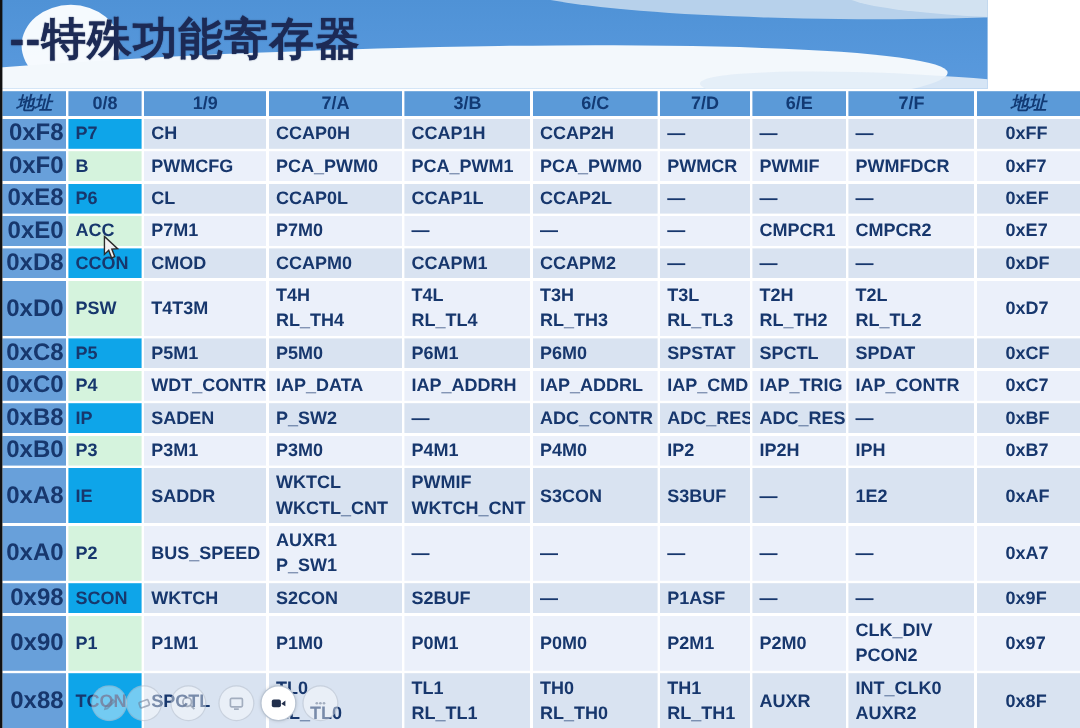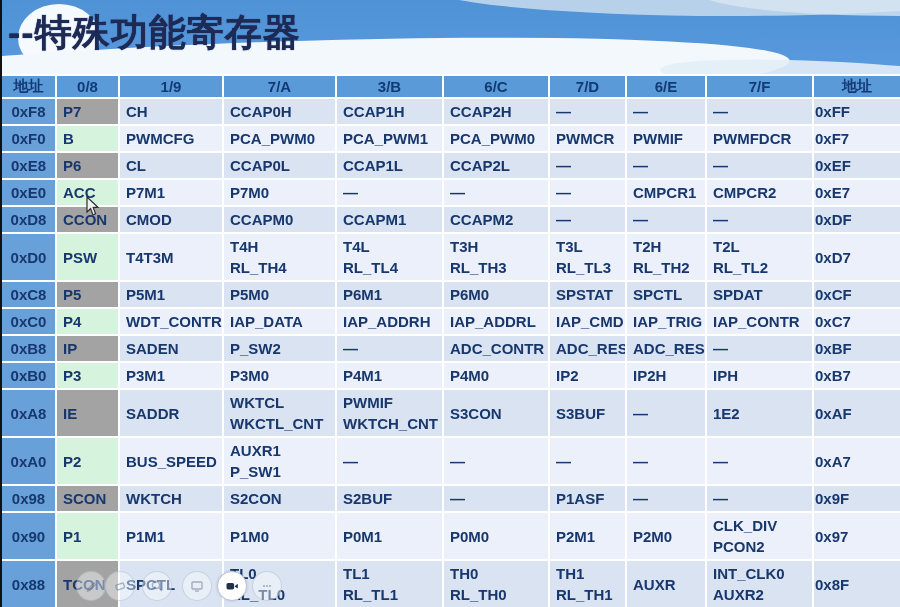--- a/index.html
+++ b/index.html
@@ -6,21 +6,21 @@
   body {
     width:900px; height:607px; overflow:hidden; position:relative;
     background:#ffffff;
     font-family:"Liberation Sans","DejaVu Sans",sans-serif;
   }
   
   .edge-strip { position:absolute; left:0; top:0; width:2px; height:607px; background:#111; z-index:50; }
 
   
   .banner {
-    position:relative; width:900px; height:74px;
+    position:relative; width:823px; height:74px;
     background:linear-gradient(180deg,#4f92d6 0%,#5a9ade 100%);
     overflow:hidden;
     text-decoration:underline;
   }
   .title-circle {
     position:absolute; left:18px; top:4px; width:82px; height:68px;
     background:#fbfdff; border-radius:50%; opacity:.97;
   }
   .cloud-top {
     position:absolute; left:420px; top:-46px; width:620px; height:62px;
@@ -52,34 +52,34 @@
   }
   table.sfr th, table.sfr td {
     border:2px solid #ffffff;
     font-weight:700; color:#17376d;
     overflow:hidden; white-space:nowrap;
   }
   table.sfr th {
     background:#5b9ad8; color:#123a74; font-size:15px;
     height:19px; padding:1px 2px; text-align:center;
   }
-  th.addr-h { color:#0f3570; }
+  th.addr-h { color:#0f3570;font-style:italic; }
   td.addr-left {
-    background:#68a0da; text-align:center; font-size:15px; color:#103a75;
+    background:#68a0da; text-align:right; font-size:20px; color:#103a75;
     padding:2px 2px; line-height:21px;
   }
   td.reg {
     font-size:15px; padding:2px 6px; line-height:21px; text-align:left;
   }
   td.addr-right {
-    font-size:15px; padding:2px 2px 2px 1px; line-height:21px; text-align:left;margin-top:28px;
+    font-size:15px; padding:2px 2px 2px 24px; line-height:21px; text-align:left;margin-top:28px;
   }
   tr.even td.reg, tr.even td.addr-right { background:#d9e3f1; }
   tr.odd  td.reg, tr.odd  td.addr-right { background:#ebf0fa; }
-  tr.even td.green { background:#a3a3a3; }
+  tr.even td.green { background:#0ea5e9; }
   tr.odd  td.green { background:#d5f3dd; }
   td .line { display:block; }
 
   
   .cursor { position:absolute; left:86px; top:196px; z-index:60; }
 
   
   .tool-circle {
     position:absolute; top:571px; width:30px; height:30px; border-radius:50%;
     background:rgba(255,255,255,.42); border:1px solid rgba(140,155,175,.35);

